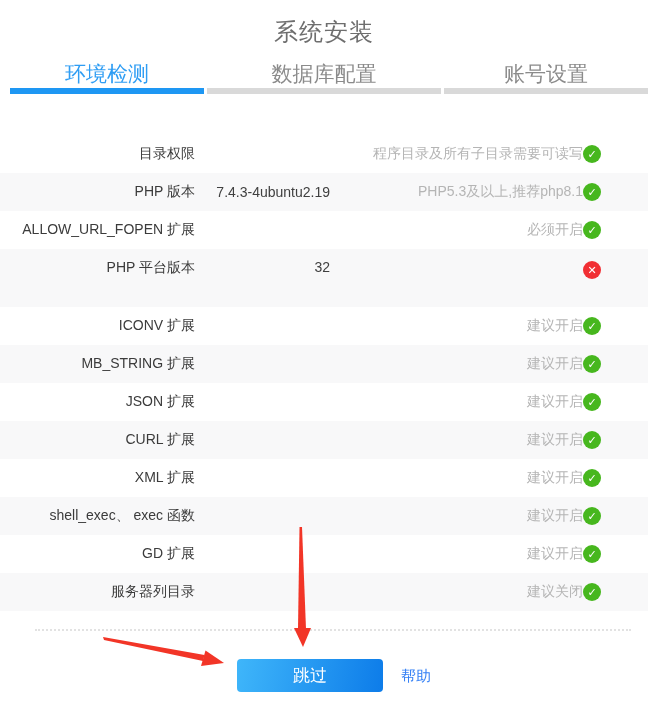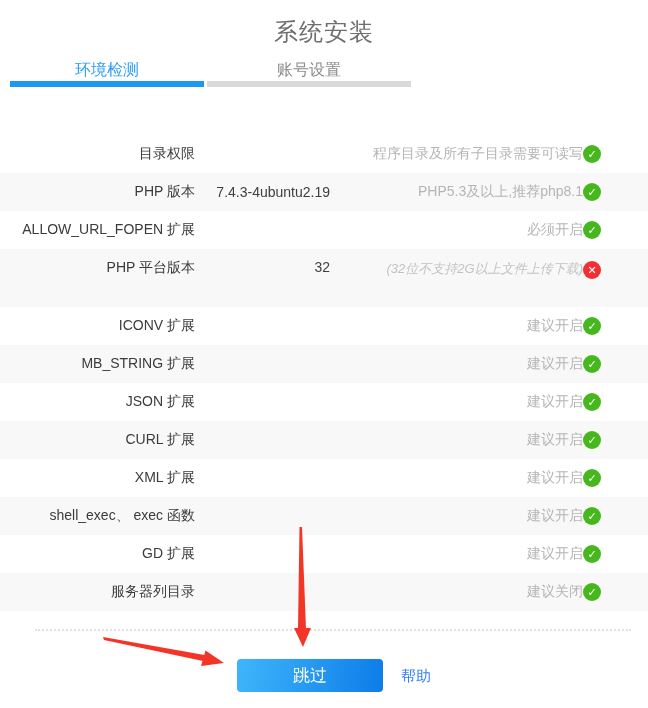--- a/index.html
+++ b/index.html
@@ -6,21 +6,21 @@
   html,body { width:648px; height:708px; background:#fff; overflow:hidden;
     font-family:"Liberation Sans","DejaVu Sans",sans-serif; }
   .page { position:relative; width:648px; height:708px; background:#fff; }
 
   
   .title { position:absolute; top:16px; left:0; width:100%; text-align:center;
     font-size:24px; color:#6e6e6e; letter-spacing:1px; }
 
   
   .tabs { position:absolute; top:60px; left:10px; width:638px; display:flex; gap:3px; }
-  .tab { text-align:center; font-size:16px; color:#8b8b8b; padding-bottom:11px; cursor:pointer; }
+  .tab { text-align:center; font-size:21px; color:#8b8b8b; padding-bottom:11px; cursor:pointer; }
   .tab.active { color:#2e9df4; }
   .tab-bar { height:6px; margin-top:0; background:#d9d9d9; }
   .tab.active .tab-bar { background:#1e97f3; }
   .tab.t1 { width:194px; } .tab.t2 { width:234px; } .tab.t3 { width:204px; }
 
   
   .table { position:absolute; top:135px; left:0; width:648px; }
   .row { display:flex; align-items:center; height:38px; padding:0 47px 0 18px; font-size:14px;text-align:right; }
   .row:nth-child(even) { background:#f8f8f9; }
   .cell-label { width:177px; color:#3b3b3b; flex:none; }
@@ -54,20 +54,24 @@
 
 <div class="page">
 
   <div class="title">系统安装</div>
 
   <div class="tabs">
     <div class="tab t1 active">
       <div>环境检测</div>
       <div class="tab-bar"></div>
     </div>
+    <div class="tab t2">
+      <div>数据库配置</div>
+      <div class="tab-bar"></div>
+    </div>
     <div class="tab t3">
       <div>账号设置</div>
       <div class="tab-bar"></div>
     </div>
   </div>
 
   <div class="table">
     <div class="row">
       <div class="cell-label">目录权限</div>
       <div class="cell-value"></div>
@@ -89,21 +93,20 @@
       <div class="cell-value"></div>
       <div class="cell-desc">必须开启</div>
       <div class="cell-status">
           <span class="status-icon ok">✓</span>
         </div>
     </div>
     <div class="row tall">
       <div class="cell-label">PHP 平台版本</div>
       <div class="cell-value">32</div>
       <div class="cell-desc">
-        <div class="cell-note">(32位不支持2G以上文件上传下载)</div>
       </div>
       <div class="cell-status">
           <span class="status-icon fail">✕</span>
         </div>
     </div>
     <div class="row">
       <div class="cell-label">ICONV 扩展</div>
       <div class="cell-value"></div>
       <div class="cell-desc">建议开启</div>
       <div class="cell-status">

